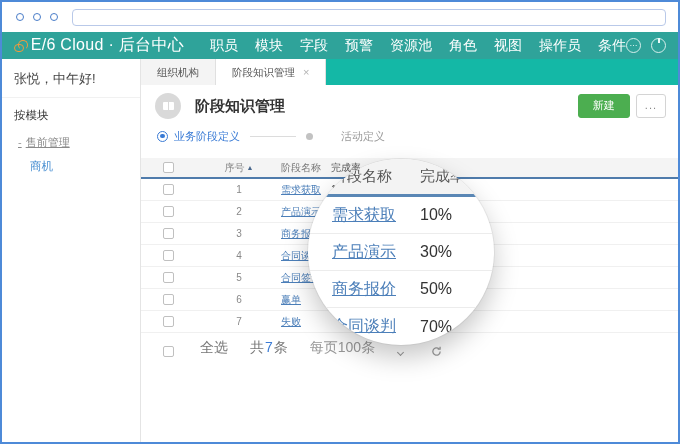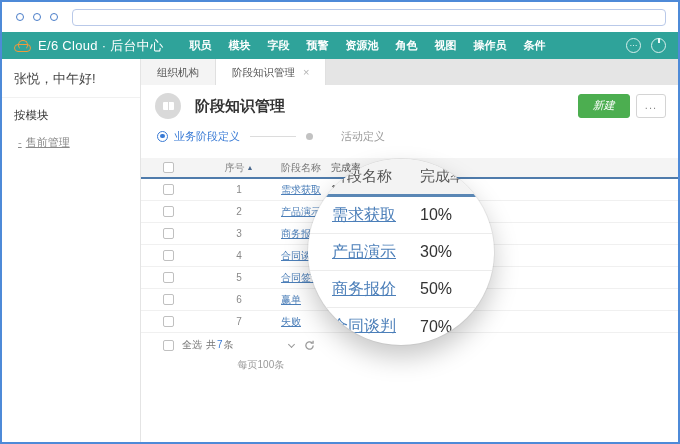--- a/index.html
+++ b/index.html
@@ -9,52 +9,52 @@
   
   .titlebar{height:30px;display:flex;align-items:center;padding:0 12px 0 14px;background:#fff;}
   .dots{display:flex;gap:9px;align-items:center;}
   .dot{width:8px;height:8px;border:1.5px solid #4a7dc9;border-radius:50%;background:#fff;}
   .urlbar{flex:1;height:17px;margin-left:14px;border:1px solid #b9c9e9;border-radius:4px;background:#fff;outline:none;padding:0 6px;font-size:10px;color:#555;}
 
   
   .navbar{height:27px;background:var(--teal,#2fa39a);display:flex;align-items:center;padding:0 12px;color:#fff;}
   .cloud{position:relative;width:17px;height:8px;border:1.5px solid #f09a3c;border-radius:6px;margin-right:7px;margin-top:4px;background:transparent;}
   .cloud::before{content:"";position:absolute;left:3px;top:-5px;width:8px;height:8px;border:1.5px solid #f09a3c;border-radius:50%;border-bottom-color:transparent;}
-  .brand{font-size:13px;letter-spacing:.3px;white-space:nowrap;}
+  .brand{font-size:16px;letter-spacing:.3px;white-space:nowrap;}
   .menu{display:flex;gap:17px;margin-left:26px;flex:1;}
-  .menu-item{font-size:11px;cursor:pointer;white-space:nowrap;font-weight:bold;}
+  .menu-item{font-size:14px;cursor:pointer;white-space:nowrap;}
   .nav-right{display:flex;gap:10px;align-items:center;}
   .nav-icon{width:15px;height:15px;border:1.2px solid #d7efec;border-radius:50%;display:flex;align-items:center;justify-content:center;font-size:8px;line-height:1;color:#eafaf8;cursor:pointer;position:relative;}
   .power-line{position:absolute;top:-2px;left:6.2px;width:1.6px;height:6px;background:var(--teal,#2fa39a);box-shadow:0 0 0 0;border-left:0;}
   .power-line::after{content:"";position:absolute;left:0;top:1px;width:1.6px;height:5px;background:#eafaf8;}
 
   
   .bodyrow{display:flex;height:383px;}
   .sidebar{width:139px;border-right:1px solid #e4e4e4;background:#fff;}
   .greeting{padding:11px 12px 9px;font-size:13px;color:#444;border-bottom:1px solid #f1f1f1;}
   .section{padding:10px 12px 6px;font-size:11.5px;color:#333;}
   .group{padding:6px 12px 4px 16px;font-size:11px;color:#8a8a8a;cursor:pointer;text-decoration:underline;}
   .group .marker{margin-right:4px;color:#9a9a9a;}
   .sideitem{padding:5px 12px 4px 28px;font-size:11.5px;color:#4a90d2;cursor:pointer;}
 
   .main{flex:1;display:flex;flex-direction:column;min-width:0;}
-  .tabbar{height:26px;background:#e5e5e5;display:flex;align-items:center;}
+  .tabbar{height:26px;background:#14b8a6;display:flex;align-items:center;}
   .tab{padding:0 16px;line-height:26px;font-size:10.5px;color:#555;background:#f4f4f4;border-right:1px solid #e0e0e0;cursor:pointer;white-space:nowrap;display:flex;align-items:center;gap:8px;}
   .tab.active{background:#fff;}
   .tab-close{color:#b3b3b3;font-size:11px;cursor:pointer;}
 
   .content{flex:1;background:#fff;position:relative;min-width:0;}
   .page-header{display:flex;align-items:center;padding:8px 12px 8px 14px;height:42px;}
   .title-icon{width:26px;height:26px;border-radius:50%;background:#d9d9d9;display:flex;align-items:center;justify-content:center;}
   .book{width:11px;height:8px;background:#fff;border-radius:1px;position:relative;display:block;}
   .book::after{content:"";position:absolute;left:5px;top:0;width:1px;height:8px;background:#d9d9d9;}
   .page-title{margin:0 0 0 14px;font-size:15px;font-weight:bold;color:#333;flex:1;}
   .actions{display:flex;gap:6px;align-items:center;}
   .btn{border:1px solid #d4d4d4;background:#fff;color:#888;font-size:11px;padding:4px 11px;border-radius:3px;cursor:pointer;line-height:1.2;}
-  .btn.green{background:var(--green,#4cae50);border-color:var(--green,#4cae50);color:#fff;padding:4px 14px;font-style:italic;}
+  .btn.green{background:var(--green,#4cae50);border-color:var(--green,#4cae50);color:#fff;padding:4px 14px;}
   .btn.more{padding:4px 8px;letter-spacing:1px;}
 
   .toggle-row{display:flex;align-items:center;padding:2px 0 8px 16px;height:24px;}
   .radio-on{width:11px;height:11px;border:1.5px solid var(--radio,#3a7bd5);border-radius:50%;position:relative;cursor:pointer;}
   .radio-on::after{content:"";position:absolute;left:2.2px;top:2.2px;width:4.5px;height:4.5px;border-radius:50%;background:var(--radio,#3a7bd5);}
   .toggle-label{font-size:11px;margin-left:6px;cursor:pointer;}
   .toggle-label.on{color:var(--radio,#3a7bd5);}
   .toggle-label.off{color:#999;margin-left:28px;}
   .connector{width:46px;height:1px;background:#dcdcdc;margin:0 10px;}
   .radio-off{width:7px;height:7px;border-radius:50%;background:#c2c2c2;cursor:pointer;}
@@ -64,21 +64,21 @@
   .thead,.trow,.tfoot{display:flex;align-items:center;}
   .thead{height:21px;background:#f4f4f4;border-bottom:2px solid #4f7bab;font-size:10px;color:#777;}
   .trow{height:22px;border-bottom:1px solid #f0f0f0;font-size:10px;}
   .c1{width:56px;display:flex;padding-left:22px;}
   .c2{width:84px;text-align:center;color:#888;}
   .c3{width:50px;}
   .c4{width:110px;color:#555;}
   .checkbox{width:11px;height:11px;border:1px solid #c0c0c0;border-radius:2px;background:#fff;cursor:pointer;display:inline-block;}
   .sort{font-size:7px;color:#49678c;margin-left:2px;vertical-align:1px;}
   .link{color:var(--link,#4c7fb9);text-decoration:underline;cursor:pointer;}
-  .tfoot{height:24px;font-size:10px;color:#777;gap:4px;padding-left:22px;}
+  .tfoot{height:24px;font-size:14px;color:#777;gap:22px;padding-left:22px;align-items:flex-end;}
   .tfoot .lbl{margin-left:4px;cursor:pointer;}
   .count{color:var(--count,#3a7bd5);margin:0 1px;}
   .muted{color:#999;margin-top:40px;}
   .caret{width:5px;height:5px;border-right:1.2px solid #999;border-bottom:1.2px solid #999;transform:rotate(45deg);display:inline-block;margin:0 2px 2px 1px;cursor:pointer;}
   .refresh{display:inline-flex;cursor:pointer;margin-left:4px;}
 
   
   .lens{position:absolute;left:167px;top:74px;width:186px;height:186px;border-radius:50%;background:#fff;overflow:hidden;box-shadow:0 0 0 1px rgba(0,0,0,.05),0 12px 26px rgba(0,0,0,.22);}
   .lens-head{height:38px;background:#f3f3f3;border-bottom:3px solid var(--underline,#5a87b5);display:flex;align-items:center;}
   .lh-name{margin-left:24px;width:88px;font-size:15px;color:#555;}
@@ -127,20 +127,21 @@
   </div>
 
   <div class="bodyrow">
 
     <aside class="sidebar">
       <div class="greeting">张悦，中午好!</div>
       <div class="section">按模块</div>
       <div class="group">
         <span class="marker">-</span><span>售前管理</span>
       </div>
+      <div class="sideitem">商机</div>
     </aside>
 
     <main class="main">
 
       <div class="tabbar">
         <div class="tab">
           <span>组织机构</span>
         </div>
         <div class="tab active">
           <span>阶段知识管理</span>

